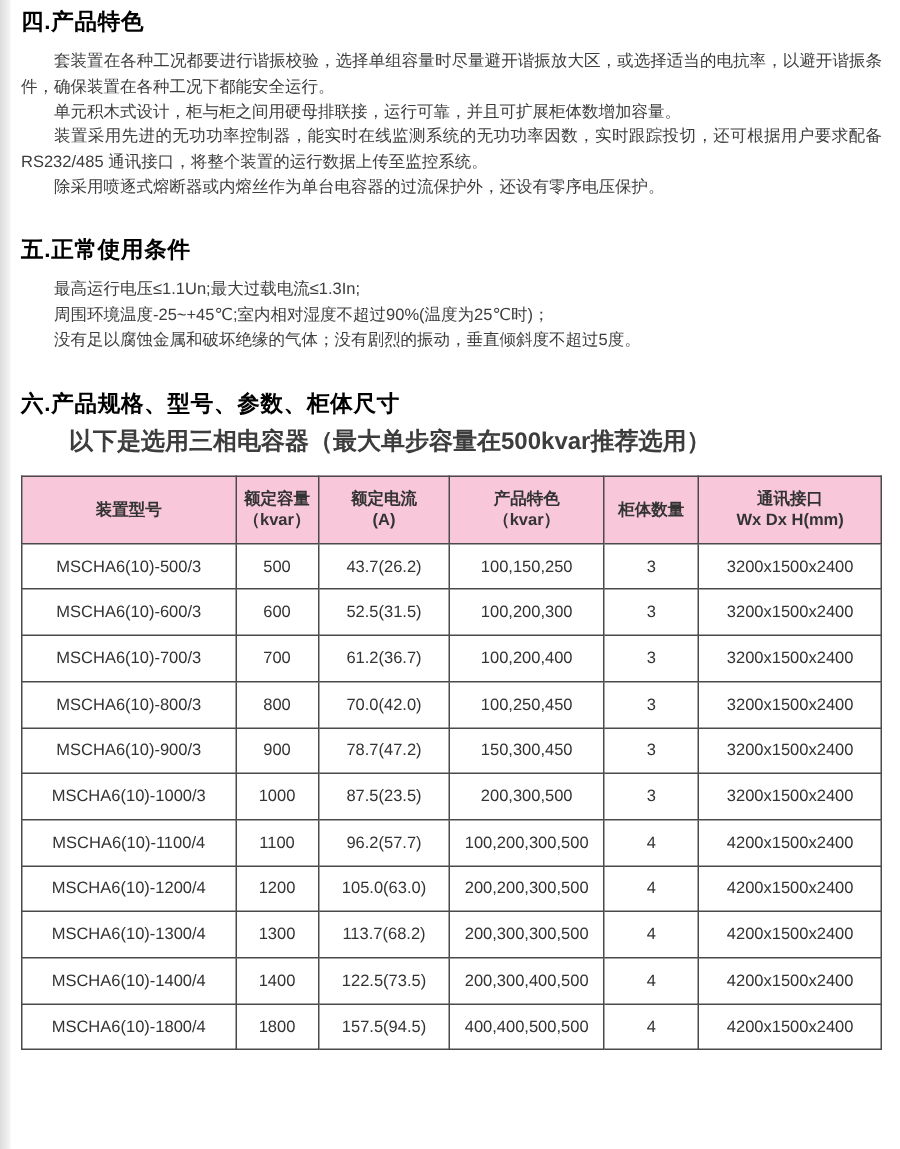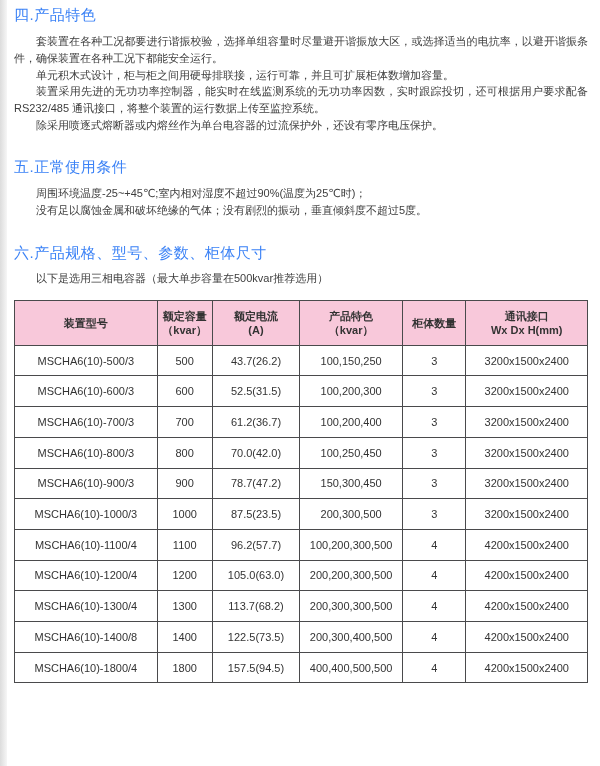--- a/index.html
+++ b/index.html
@@ -9,36 +9,36 @@
     background:#ffffff;
     overflow:hidden;
     font-family:"Liberation Sans","DejaVu Sans",sans-serif;
   }
   .left-strip{
     position:absolute;left:0;top:0;width:7px;height:766px;
     background:linear-gradient(to right,#dcdcdc,#f6f6f6);
   }
   .content{position:absolute;left:14px;top:6px;width:574px;}
   .sec-heading{
-    font-size:15px;font-weight:normal;color:#3b82f6;
+    font-size:15px;font-weight:bold;color:#000000;
     line-height:18px;margin:0 0 9px 0;letter-spacing:0.5px;
   }
   .para{
     font-size:11px;color:#3d3d3d;line-height:16.8px;
     margin:0;text-indent:2em;text-align:justify;
   }
   .cond-line{
     font-size:11px;color:#3d3d3d;line-height:17px;
     margin:0;text-indent:2em;
   }
   .gap-a{height:24px;}
   .gap-b{height:25px;}
   .intro{
-    font-size:11px;color:#3d3d3d;line-height:14px;
-    margin:8px 0 0 0;text-indent:2em;
+    font-size:16px;color:#3d3d3d;line-height:14px;
+    margin:8px 0 0 0;text-indent:2em;font-weight:bold;
   }
   table.spec{
     border-collapse:collapse;
     width:574px;
     margin-top:15px;
     table-layout:fixed;
   }
   table.spec th,table.spec td{
     border:1px solid #4a4a4c;
     text-align:center;vertical-align:middle;
@@ -69,20 +69,21 @@
       <p class="para">套装置在各种工况都要进行谐振校验，选择单组容量时尽量避开谐振放大区，或选择适当的电抗率，以避开谐振条件，确保装置在各种工况下都能安全运行。</p>
       <p class="para">单元积木式设计，柜与柜之间用硬母排联接，运行可靠，并且可扩展柜体数增加容量。</p>
       <p class="para">装置采用先进的无功功率控制器，能实时在线监测系统的无功功率因数，实时跟踪投切，还可根据用户要求配备RS232/485 通讯接口，将整个装置的运行数据上传至监控系统。</p>
       <p class="para">除采用喷逐式熔断器或内熔丝作为单台电容器的过流保护外，还设有零序电压保护。</p>
     </div>
 
     <div class="gap-a"></div>
 
     <div>
       <h3 class="sec-heading">五.正常使用条件</h3>
+      <p class="cond-line">最高运行电压≤1.1Un;最大过载电流≤1.3In;</p>
       <p class="cond-line">周围环境温度-25~+45℃;室内相对湿度不超过90%(温度为25℃时)；</p>
       <p class="cond-line">没有足以腐蚀金属和破坏绝缘的气体；没有剧烈的振动，垂直倾斜度不超过5度。</p>
     </div>
 
     <div class="gap-b"></div>
 
     <div>
       <h3 class="sec-heading">六.产品规格、型号、参数、柜体尺寸</h3>
       <p class="intro">以下是选用三相电容器（最大单步容量在500kvar推荐选用）</p>
 
@@ -176,21 +177,21 @@
             </tr>
             <tr>
               <td>MSCHA6(10)-1300/4</td>
               <td>1300</td>
               <td>113.7(68.2)</td>
               <td>200,300,300,500</td>
               <td>4</td>
               <td>4200x1500x2400</td>
             </tr>
             <tr>
-              <td>MSCHA6(10)-1400/8</td>
+              <td>MSCHA6(10)-1400/4</td>
               <td>1400</td>
               <td>122.5(73.5)</td>
               <td>200,300,400,500</td>
               <td>4</td>
               <td>4200x1500x2400</td>
             </tr>
             <tr>
               <td>MSCHA6(10)-1800/4</td>
               <td>1800</td>
               <td>157.5(94.5)</td>

